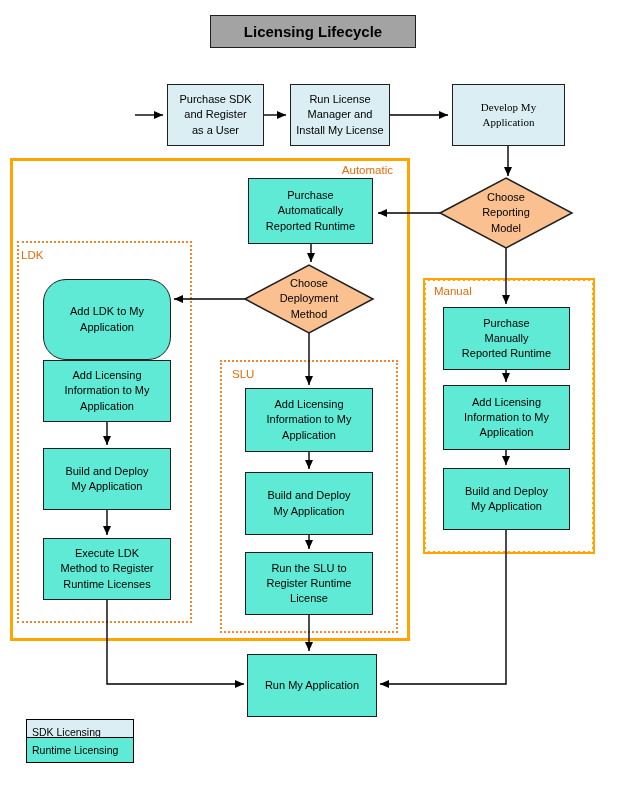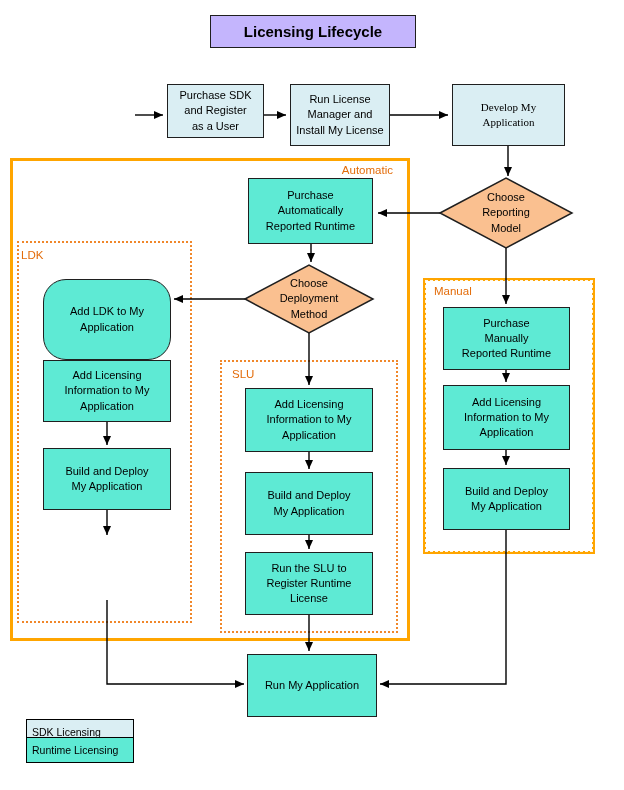--- a/index.html
+++ b/index.html
@@ -19,21 +19,21 @@
   .inner-dash{outline:1px dashed rgba(255,255,255,.9);outline-offset:-3px;}
   .dotted-orange{border:2px dotted #F0872A;}
   .region-label{position:absolute;font-size:11.5px;color:#E36C0A;}
   .dtext{
     position:absolute;text-align:center;font-size:11px;line-height:1.4;
     white-space:pre-line;
   }
   .title-box{
     position:absolute;left:210px;top:15px;width:206px;height:33px;
     border:1.5px solid #1f1f1f;display:flex;align-items:center;justify-content:center;
-    font-weight:bold;font-size:15px;box-sizing:border-box;background:#c4b5fd;
+    font-weight:bold;font-size:15px;box-sizing:border-box;background:#a3a3a3;
   }
   .legend-row{
     position:absolute;left:26px;width:108px;height:26px;border:1px solid #000;
     box-sizing:border-box;display:flex;align-items:center;padding-left:5px;
     font-size:10.5px;
   }
   svg.overlay{position:absolute;left:0;top:0;}
 </style>
 </head>
 <body>
@@ -82,21 +82,21 @@
       <path d="M506,370 V382" marker-end="url(#ah)"></path>
       <path d="M506,450 V465" marker-end="url(#ah)"></path>
       <path d="M506,530 V684 H380" marker-end="url(#ah)"></path>
     </g>
     <polygon points="440,213 506,178 572,213 506,248" fill="#FAC090" stroke="#1f1f1f" stroke-width="1.5"></polygon>
     <polygon points="245,299 309,265 373,299 309,333" fill="#FAC090" stroke="#1f1f1f" stroke-width="1.5"></polygon>
   </svg>
 
   <div class="title-box">Licensing Lifecycle</div>
 
-  <div class="node blue" style="left:167px;top:84px;width:97px;height:54px;">Purchase SDK
+  <div class="node blue" style="left:167px;top:84px;width:97px;height:62px;">Purchase SDK
 and Register
 as a User</div>
   <div class="node blue" style="left:290px;top:84px;width:100px;height:62px;">Run License
 Manager and
 Install My License</div>
   <div class="node blue" style="left:452px;top:84px;width:113px;height:62px;font-family:Liberation Serif, serif;">Develop My
 Application</div>
 
   <div class="dtext" style="left:466px;top:190px;width:80px;">Choose
 Reporting
@@ -109,20 +109,23 @@
 Automatically
 Reported Runtime</div>
 
   <div class="node orange" style="left:43px;top:279px;width:128px;height:81px;border-radius:23px;">Add LDK to My
 Application</div>
   <div class="node orange" style="left:43px;top:360px;width:128px;height:62px;">Add Licensing
 Information to My
 Application</div>
   <div class="node orange" style="left:43px;top:448px;width:128px;height:62px;">Build and Deploy
 My Application</div>
+  <div class="node orange" style="left:43px;top:538px;width:128px;height:62px;">Execute LDK
+Method to Register
+Runtime Licenses</div>
 
   <div class="node orange" style="left:245px;top:388px;width:128px;height:64px;">Add Licensing
 Information to My
 Application</div>
   <div class="node orange" style="left:245px;top:472px;width:128px;height:63px;">Build and Deploy
 My Application</div>
   <div class="node orange" style="left:245px;top:552px;width:128px;height:63px;">Run the SLU to
 Register Runtime
 License</div>
 

